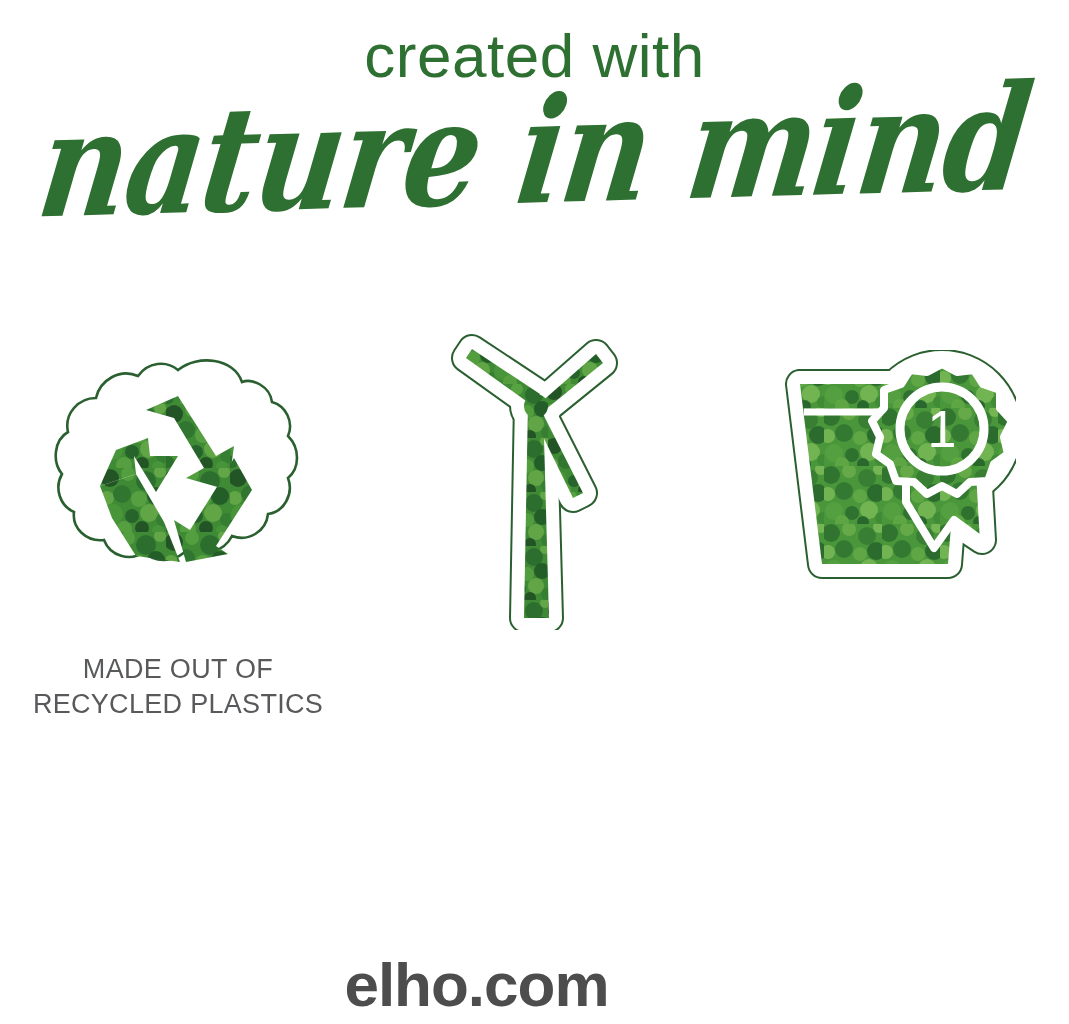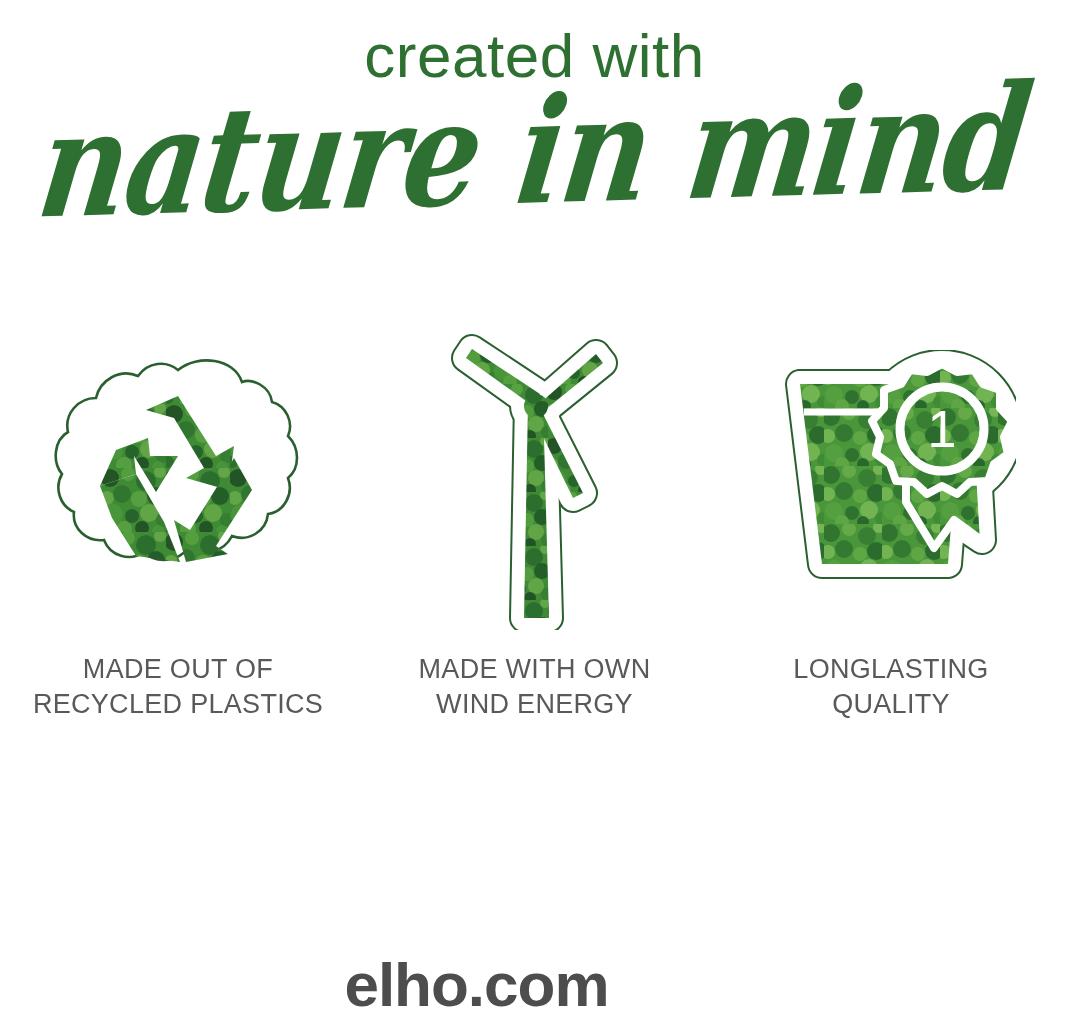--- a/index.html
+++ b/index.html
@@ -228,22 +228,20 @@
             </g>
           </defs>
 
           <use href="#turbine" fill="none" stroke="#2a6030" stroke-width="30" stroke-linejoin="round" stroke-linecap="round"></use>
 
           <use href="#turbine" fill="#ffffff" stroke="#ffffff" stroke-width="26" stroke-linejoin="round" stroke-linecap="round"></use>
 
           <use href="#turbine" fill="url(#foliage2)"></use>
         </svg>
       </div>
-      <div class="feature-label">MADE WITH OWN
-WIND ENERGY</div>
     </div>
 
     <div class="feature">
       <div class="feature-icon">
         <svg width="250" height="260" viewBox="0 0 250 260" aria-hidden="true">
           <defs>
             <pattern id="foliage3" patternUnits="userSpaceOnUse" width="58" height="58">
               <rect width="58" height="58" fill="#4a963a"></rect>
               <circle cx="7" cy="9" r="9" fill="#2a6b2c" opacity="0.8"></circle>
               <circle cx="25" cy="5" r="7" fill="#6aab4a" opacity="0.9"></circle>
@@ -290,22 +288,20 @@
                      L242 104 L228 114 L222 131 L204 132 L191 144 L176 136
                      L161 144 L148 132 L130 131 L124 114 L110 104 L114 87
                      L106 71 L118 58 L118 40 L135 34 L144 20 L161 22 Z" fill="url(#foliage3)" stroke="#ffffff" stroke-width="8" stroke-linejoin="round"></path>
 
             <circle cx="176" cy="79" r="42" fill="none" stroke="#ffffff" stroke-width="9"></circle>
 
             <text x="176" y="79" text-anchor="middle" dominant-baseline="central" fill="#ffffff" font-family="'Liberation Sans', sans-serif" font-size="52" font-weight="400">1</text>
           </g>
         </svg>
       </div>
-      <div class="feature-label">LONGLASTING
-QUALITY</div>
     </div>
 
   </div>
 
   <div class="footer">
     <span class="footer-url">elho.com</span>
   </div>
 
 </div>
 

